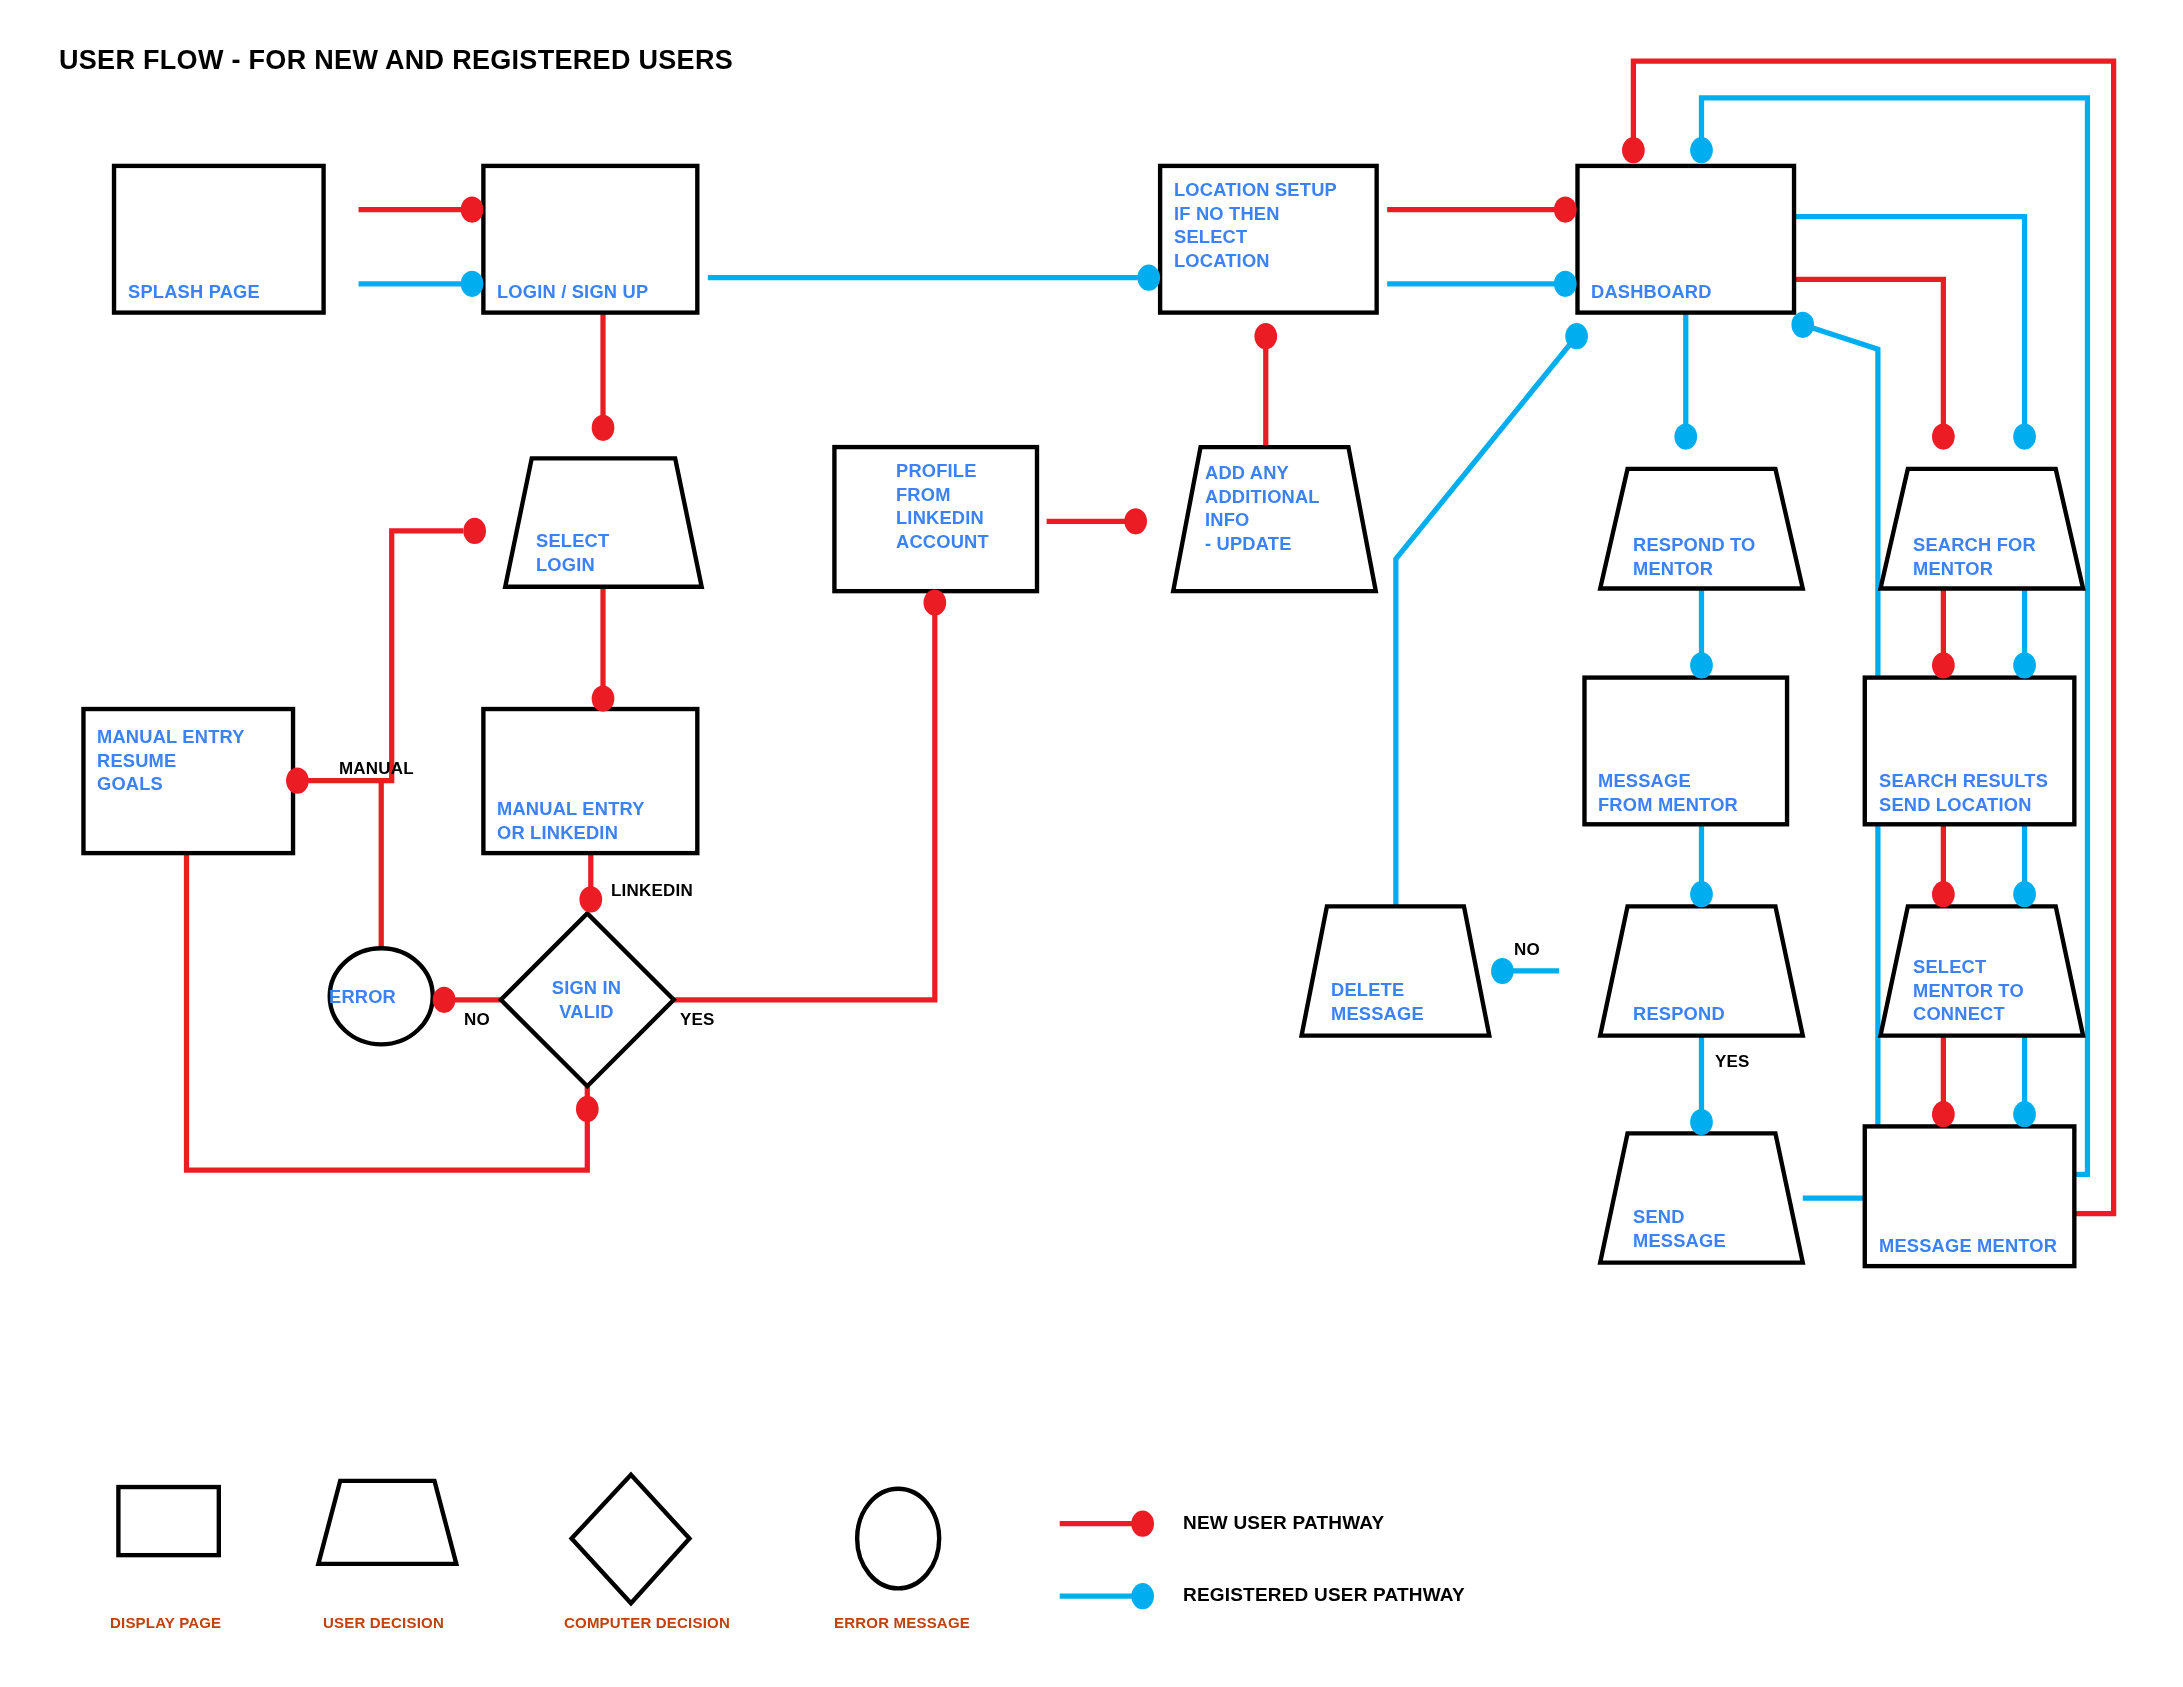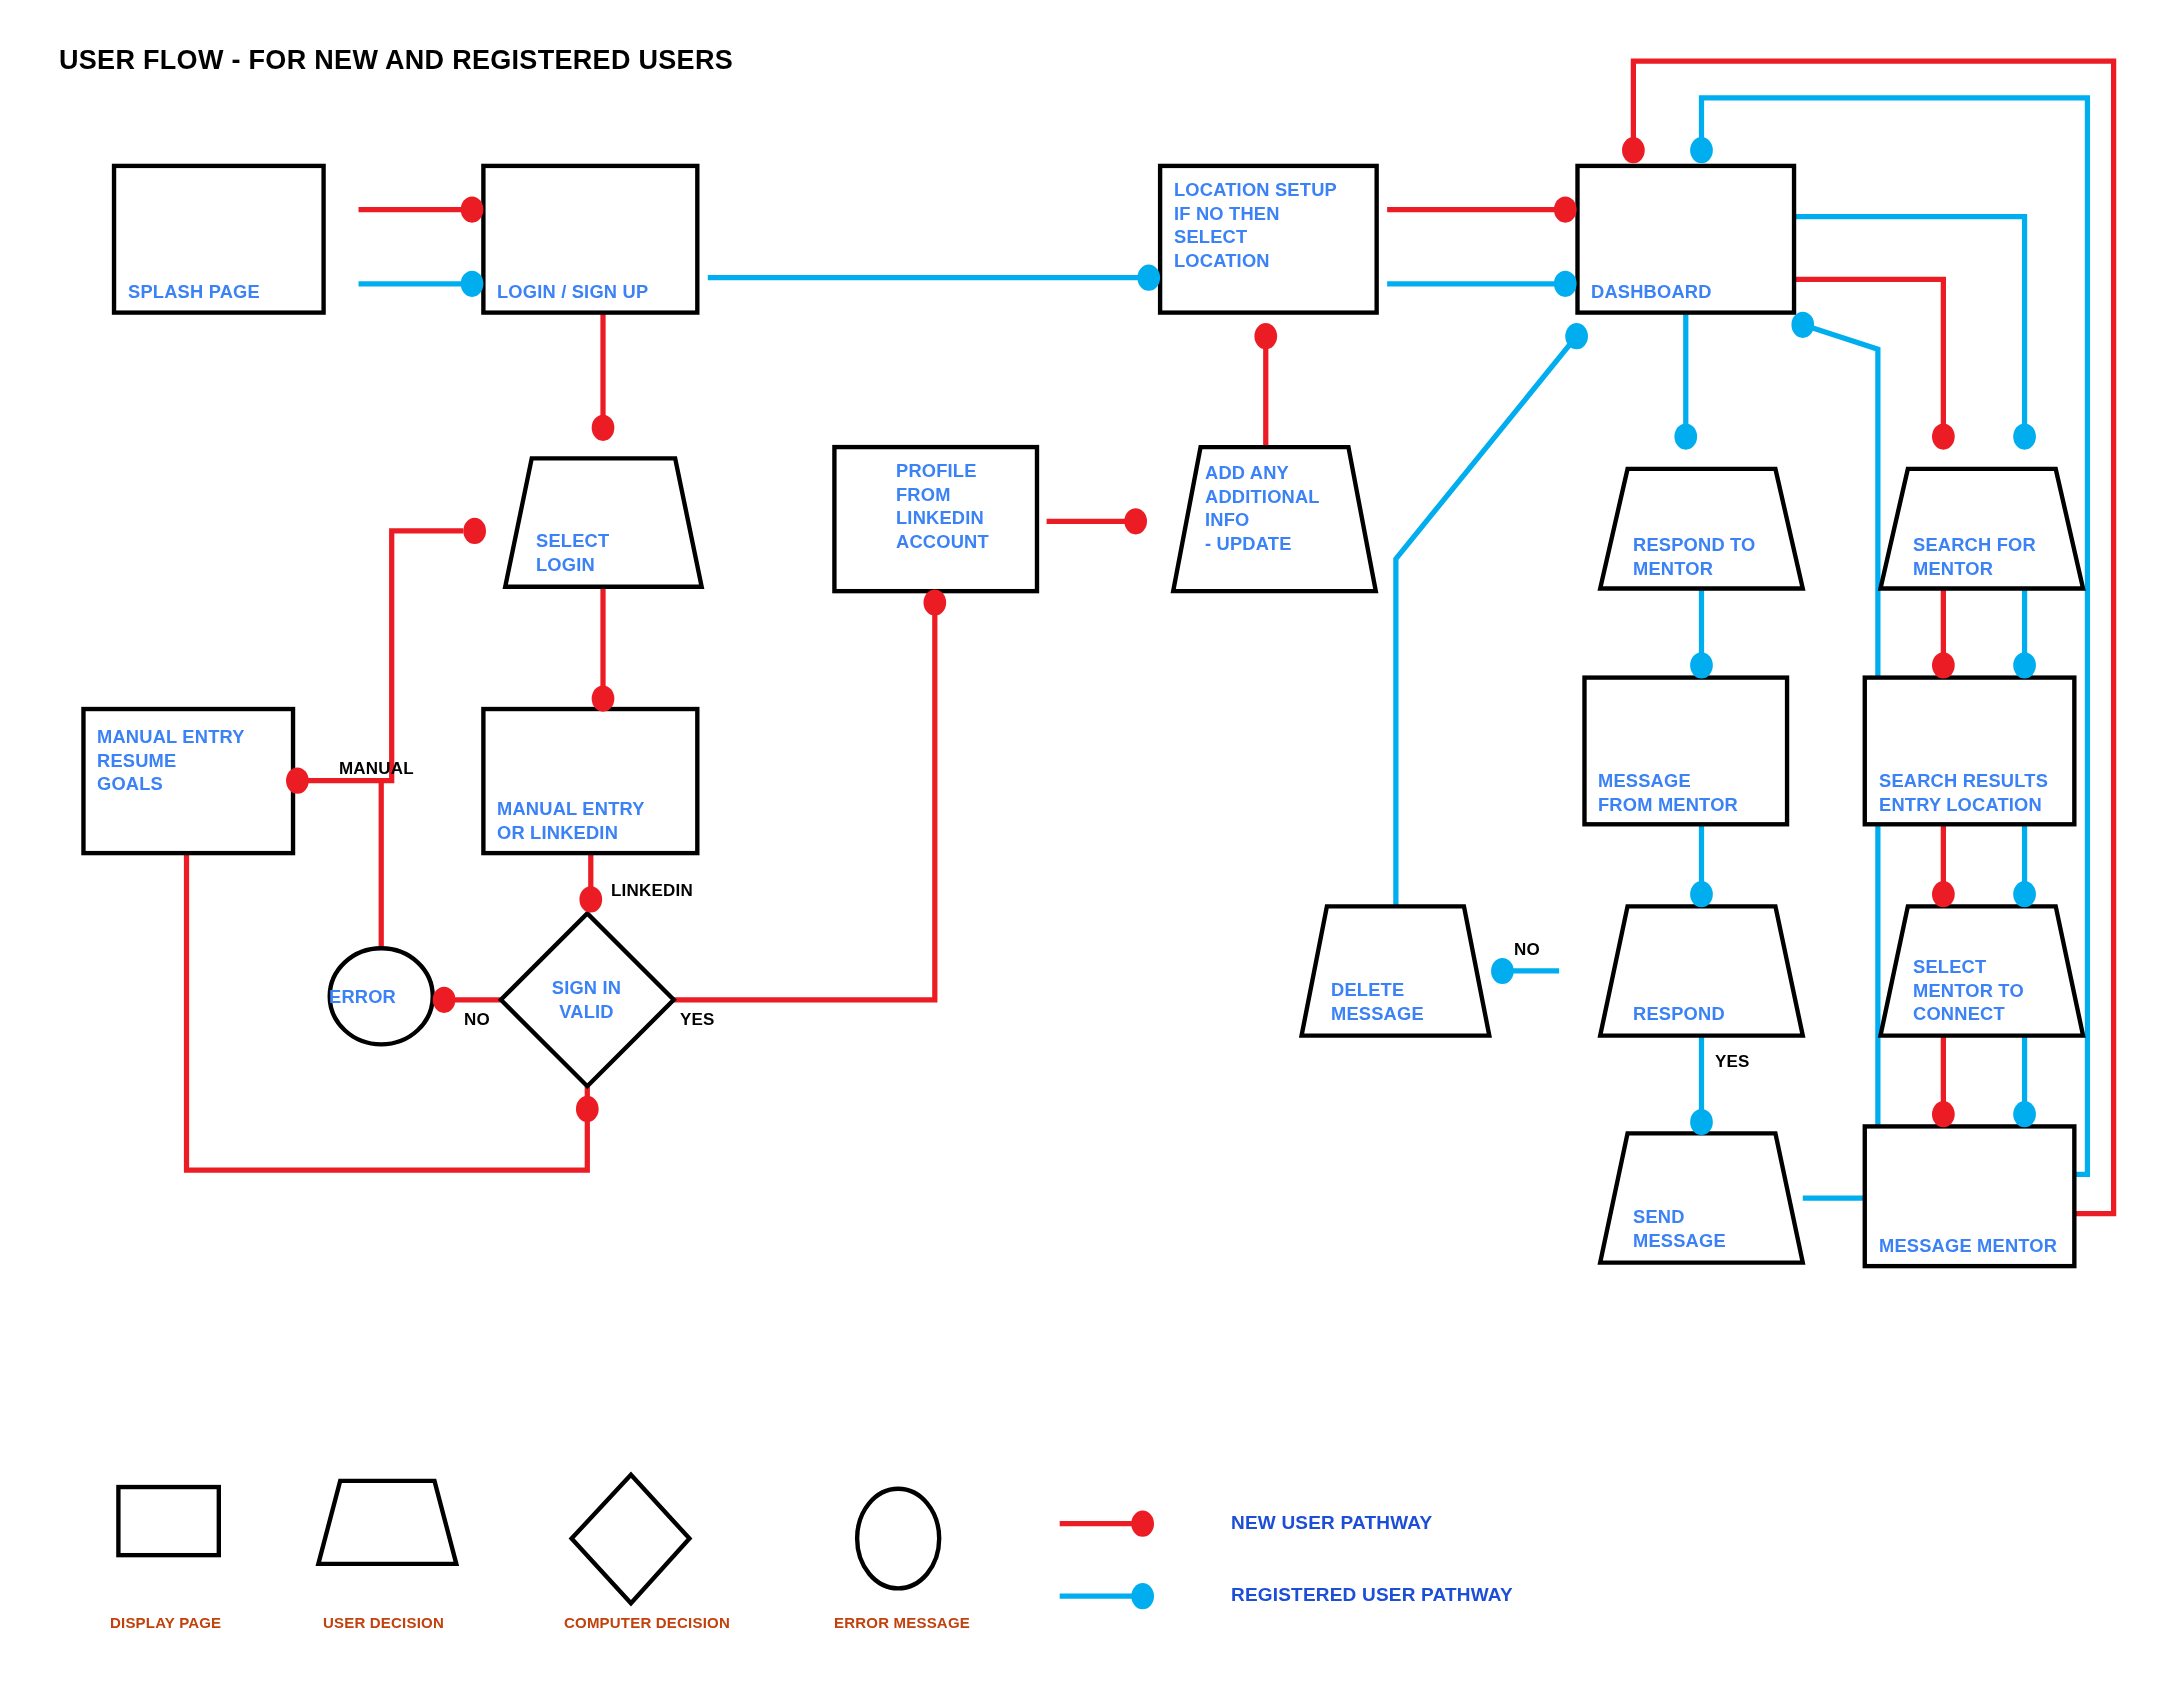--- a/index.html
+++ b/index.html
@@ -18,22 +18,22 @@
   }
   .edgeLabel{
     position:absolute;color:#000;font-weight:bold;
     font-size:17px;line-height:21px;letter-spacing:0.2px;white-space:pre;
   }
   .legendLabel{
     position:absolute;color:#c2410c;font-weight:bold;
     font-size:15px;letter-spacing:0.2px;white-space:pre;
   }
   .legendPath{
-    position:absolute;color:#1d4ed8;font-weight:bold;
-    font-size:19px;letter-spacing:0.2px;white-space:pre;margin-left:48px;
+    position:absolute;color:#000000;font-weight:bold;
+    font-size:19px;letter-spacing:0.2px;white-space:pre;
   }
 </style>
 </head>
 <body>
 
 <div id="stage">
 
   <div id="title">USER FLOW - FOR NEW AND REGISTERED USERS</div>
 
   <svg viewBox="0 0 2500 1932">
@@ -164,21 +164,21 @@
       <div class="nodeLabel" style="left: 1913px; top: 533px;">SEARCH FOR
 MENTOR</div>
       <div class="nodeLabel" style="left: 97px; top: 725px;">MANUAL ENTRY
 RESUME
 GOALS</div>
       <div class="nodeLabel" style="left: 497px; top: 797px;">MANUAL ENTRY
 OR LINKEDIN</div>
       <div class="nodeLabel" style="left: 1598px; top: 769px;">MESSAGE
 FROM MENTOR</div>
       <div class="nodeLabel" style="left: 1879px; top: 769px;">SEARCH RESULTS
-ENTRY LOCATION</div>
+SEND LOCATION</div>
       <div class="nodeLabel" style="width: 103px; left: 329px; top: 985px;">ERROR</div>
       <div class="nodeLabel" style="text-align: center; width: 199px; left: 487px; top: 976px;">SIGN IN
 VALID</div>
       <div class="nodeLabel" style="left: 1331px; top: 978px;">DELETE
 MESSAGE</div>
       <div class="nodeLabel" style="left: 1633px; top: 1002px;">RESPOND</div>
       <div class="nodeLabel" style="left: 1913px; top: 955px;">SELECT
 MENTOR TO
 CONNECT</div>
       <div class="nodeLabel" style="left: 1633px; top: 1205px;">SEND

